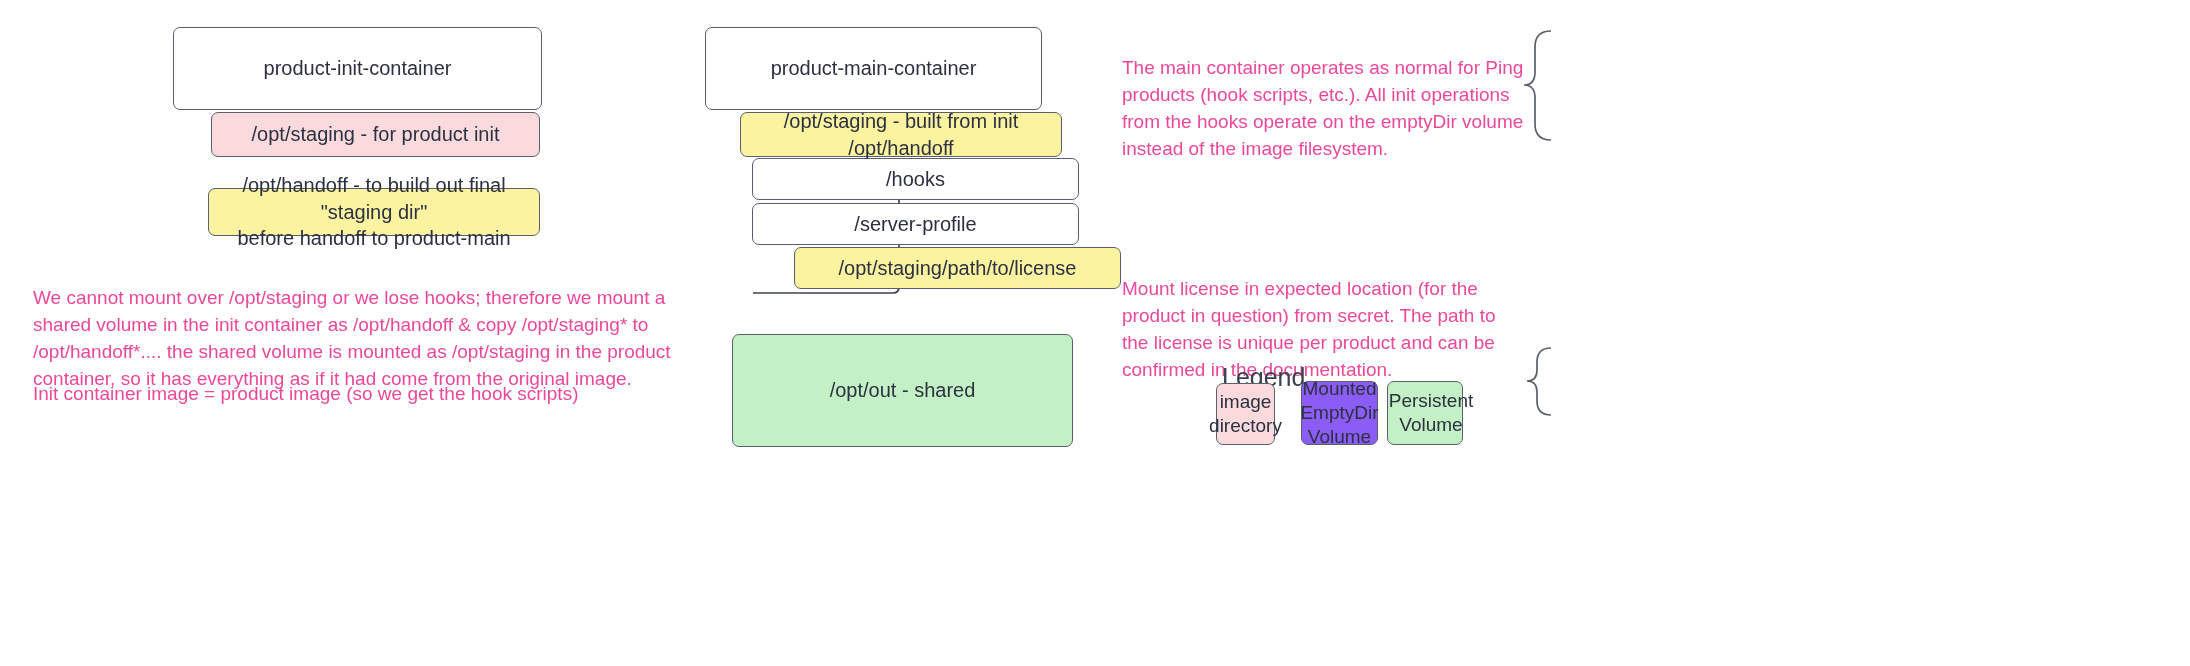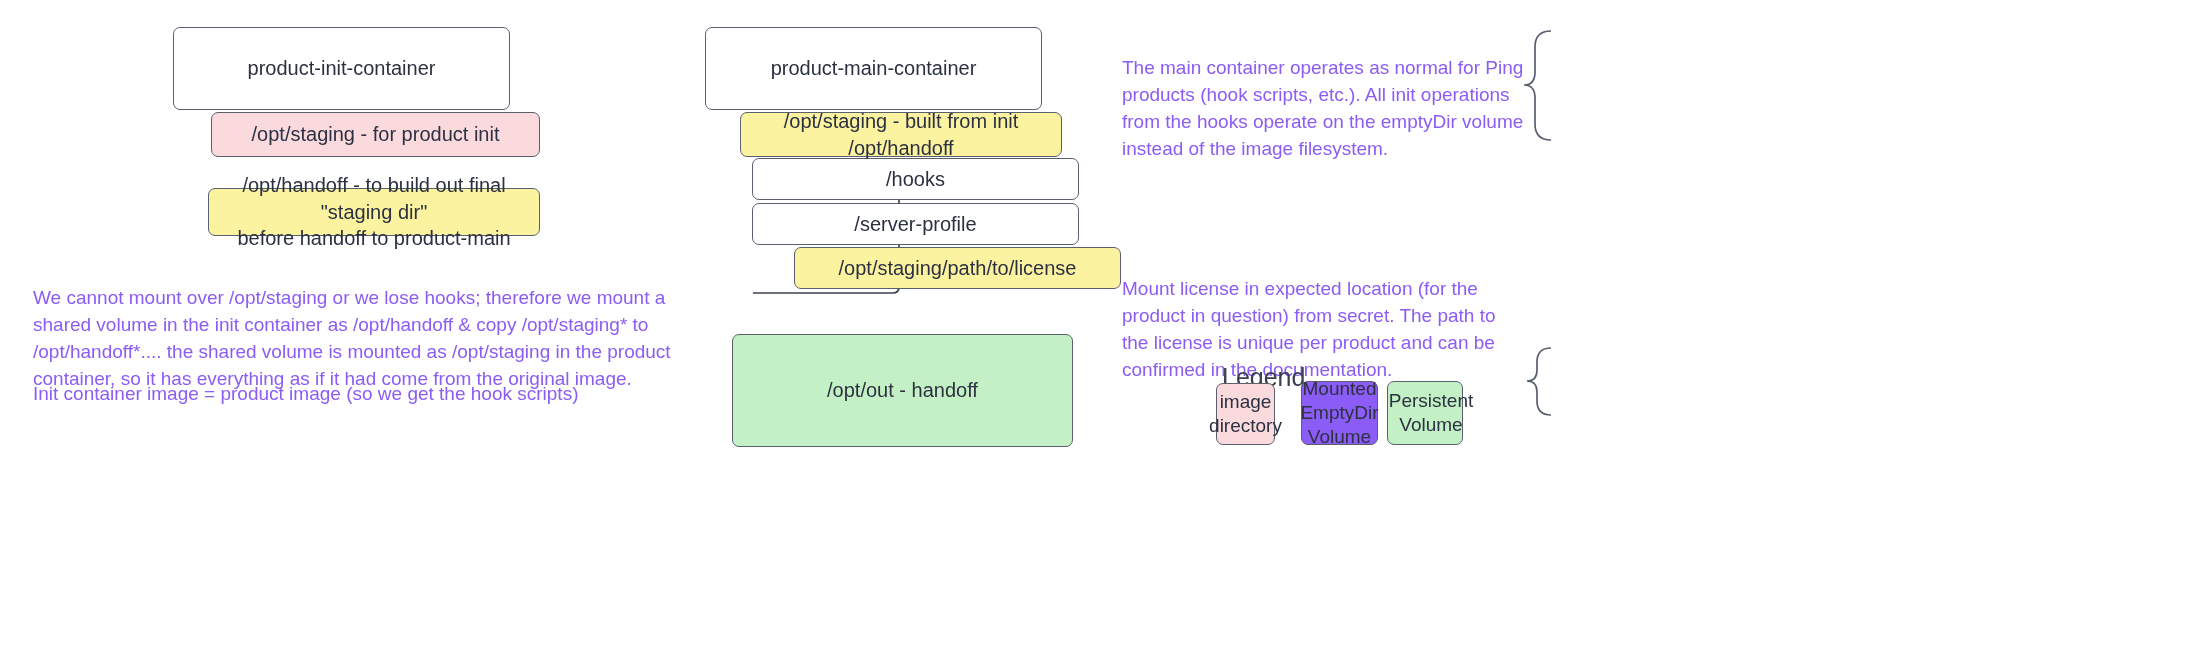--- a/index.html
+++ b/index.html
@@ -36,21 +36,21 @@
   }
   .node.white  { background: #ffffff; }
   .node.pink   { background: #fadadd; }
   .node.yellow { background: #fcf3a0; }
   .node.green  { background: #c4f0c5; }
 
   .note {
     position: absolute;
     font-size: 19px;
     line-height: 1.42;
-    color: #8b5cf6;
+    color: #ec4899;
     white-space: pre-line;
   }
   .legend-title {
     position: absolute;
     font-size: 25px;
     color: #3a4052;
   }
   .legend-chip {
     position: absolute;
     box-sizing: border-box;
@@ -89,21 +89,21 @@
 
     <g stroke="#5a5f6e" stroke-width="1.7" fill="none">
       <path d="M1551,31 Q1535,31 1535,47 L1535,72 Q1535,85 1524,85 Q1535,85 1535,98 L1535,124 Q1535,140 1551,140"></path>
     </g>
 
     <g stroke="#5a5f6e" stroke-width="1.7" fill="none">
       <path d="M1551,348 Q1537,348 1537,362 L1537,370 Q1537,381 1527,381 Q1537,381 1537,392 L1537,401 Q1537,415 1551,415"></path>
     </g>
   </svg>
 
-  <div class="node white" style="left:173px; top:27px; width:337px; height:83px;">
+  <div class="node white" style="left:173px; top:27px; width:369px; height:83px;">
     <span>product-init-container</span>
   </div>
 
   <div class="node pink" style="left:211px; top:112px; width:329px; height:45px;">
     <span>/opt/staging - for product init</span>
   </div>
 
   <div class="node yellow" style="left:208px; top:188px; width:332px; height:48px;">
     <span>/opt/handoff - to build out final "staging dir"
 before handoff to product-main</span>
@@ -123,21 +123,21 @@
 
   <div class="node white" style="left:752px; top:203px; width:327px; height:42px;">
     <span>/server-profile</span>
   </div>
 
   <div class="node yellow" style="left:752px; top:247px; width:327px; height:42px;margin-left:42px;">
     <span>/opt/staging/path/to/license</span>
   </div>
 
   <div class="node green" style="left:732px; top:334px; width:341px; height:113px;">
-    <span>/opt/out - handoff</span>
+    <span>/opt/out - shared</span>
   </div>
 
   <div class="note" style="left:1122px; top:28px; width:412px;">
     <span>The main container operates as normal for Ping products (hook scripts, etc.).  All init operations from the hooks operate on the emptyDir volume instead of the image filesystem.</span>
   </div>
 
   <div class="note" style="left:1122px; top:249px; width:380px;">
     <span>Mount license in expected location (for the product in question) from secret. The path to the license is unique per product and can be confirmed in the documentation.</span>
   </div>
 

